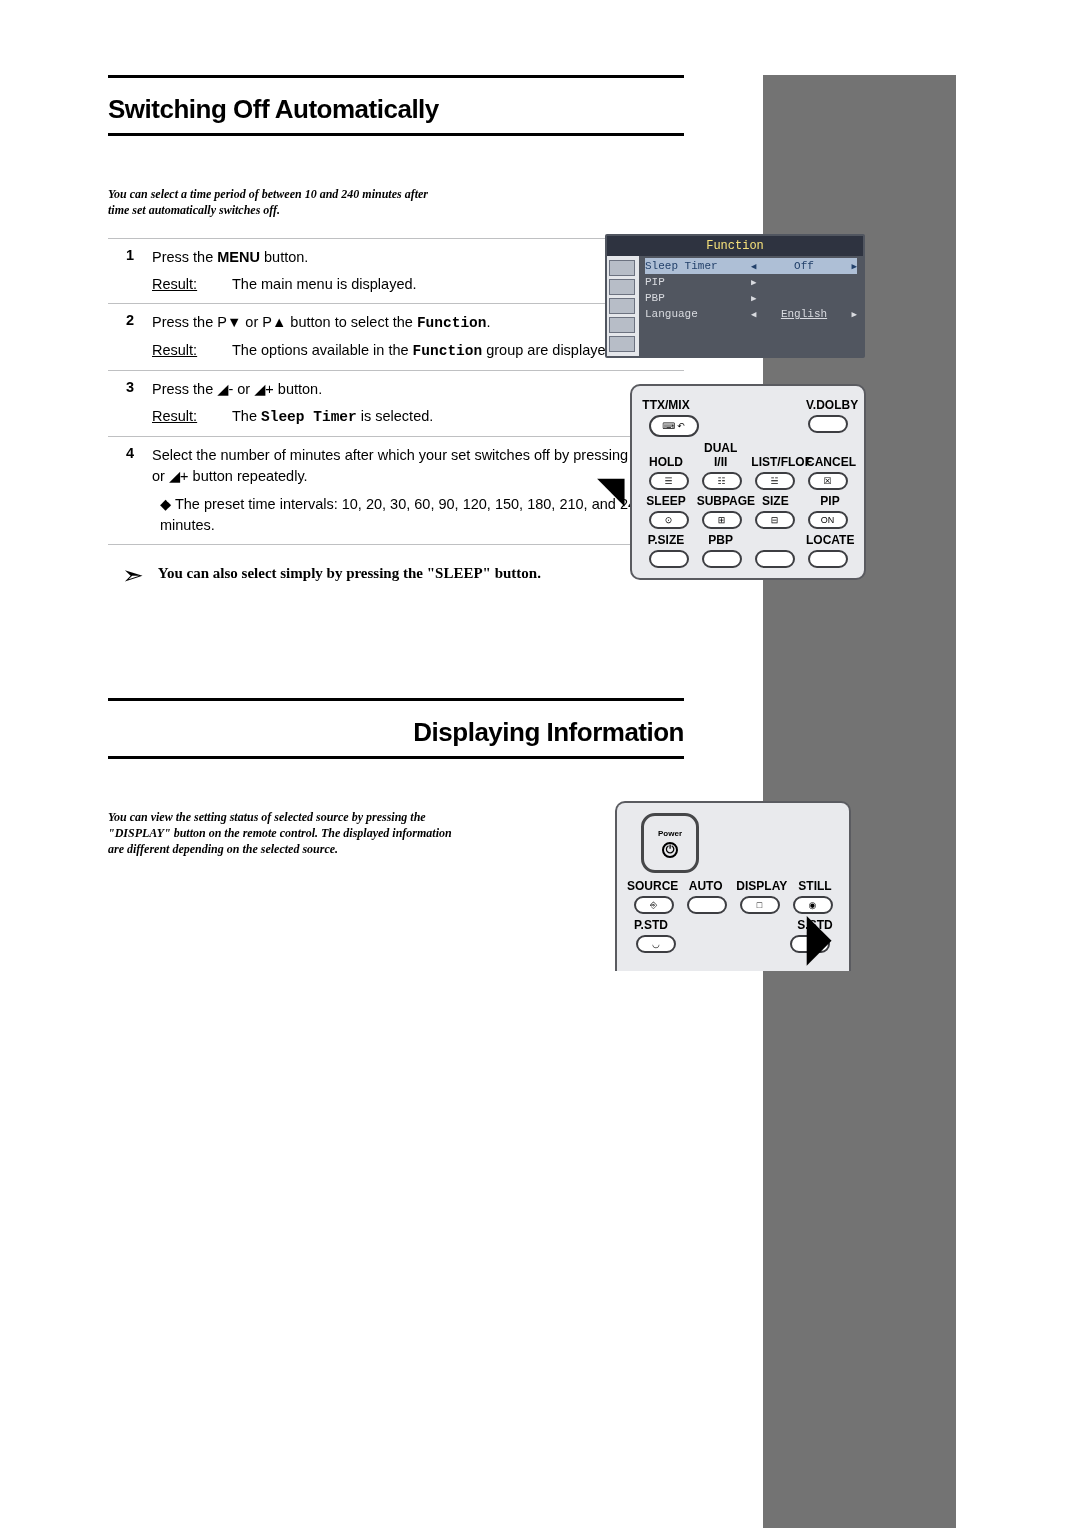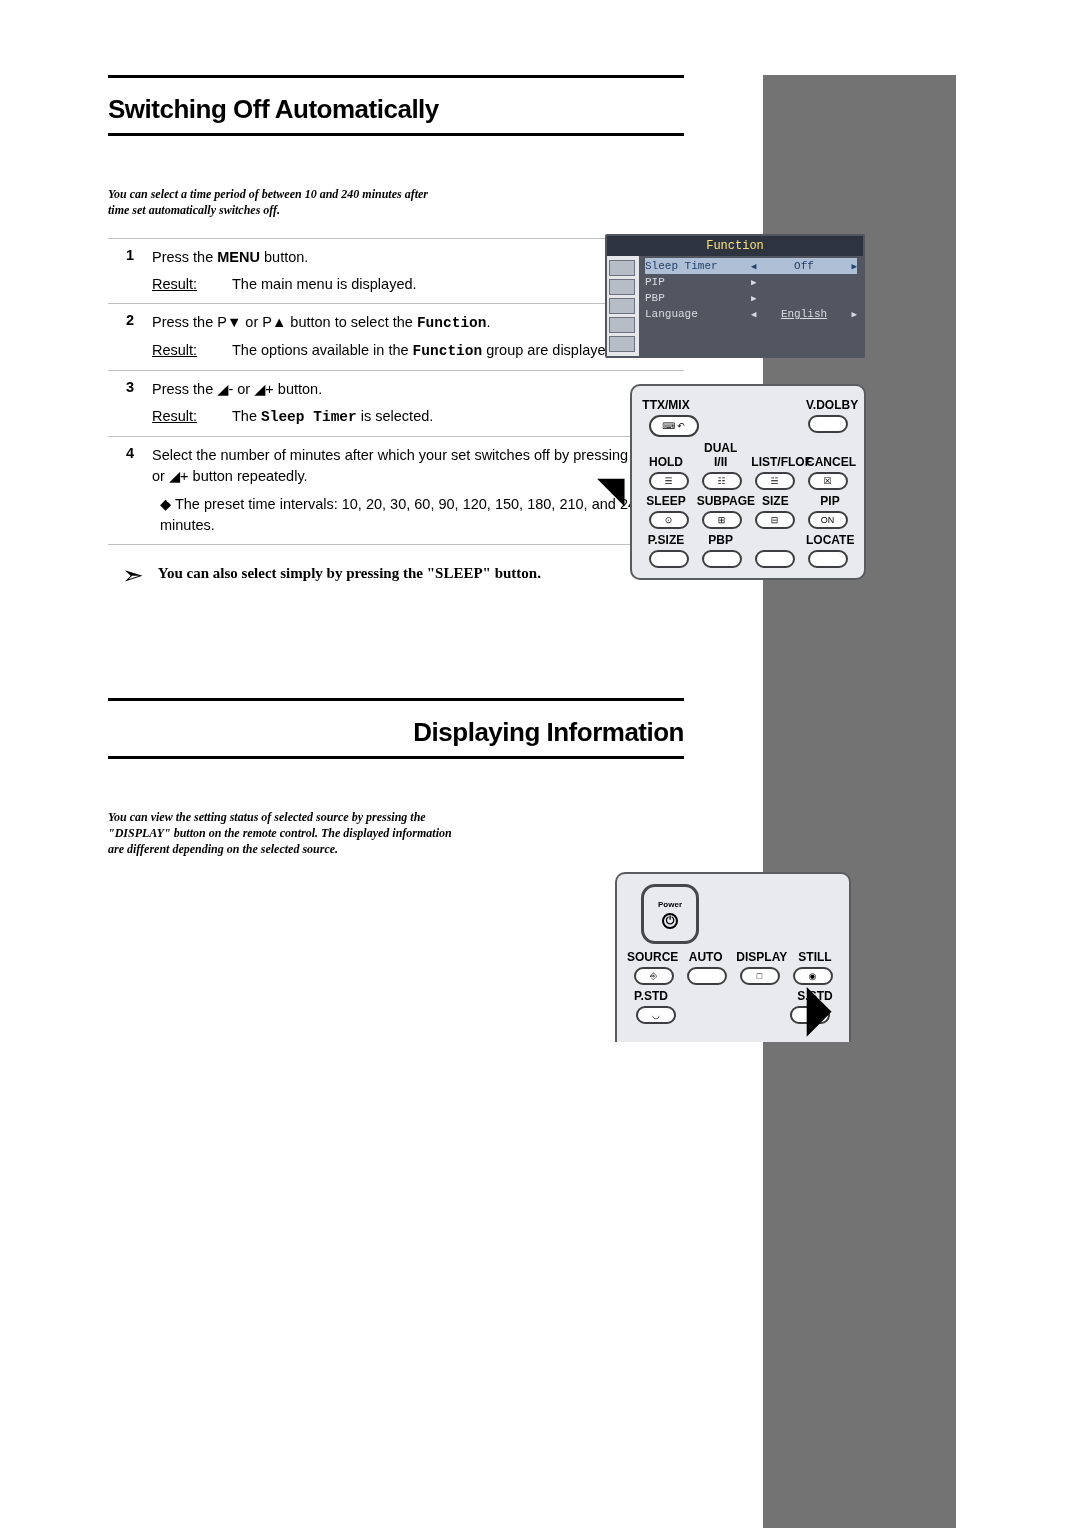--- a/index.html
+++ b/index.html
@@ -157,21 +157,21 @@
     position: absolute;
     left: 0;
     top: 88px;
     font-size: 36px;
     line-height: 1;
   }
 
   
   .remote2 {
     position: absolute;
-    top: 872px;
+    top: 801px;
     left: 615px;
     width: 236px;
     background: #e9eaed;
     border: 2px solid #5a5b60;
     border-radius: 10px;
     border-bottom: none;
     border-bottom-left-radius: 0;
     border-bottom-right-radius: 0;
     padding: 8px 10px 8px 10px;
     height: 170px;

